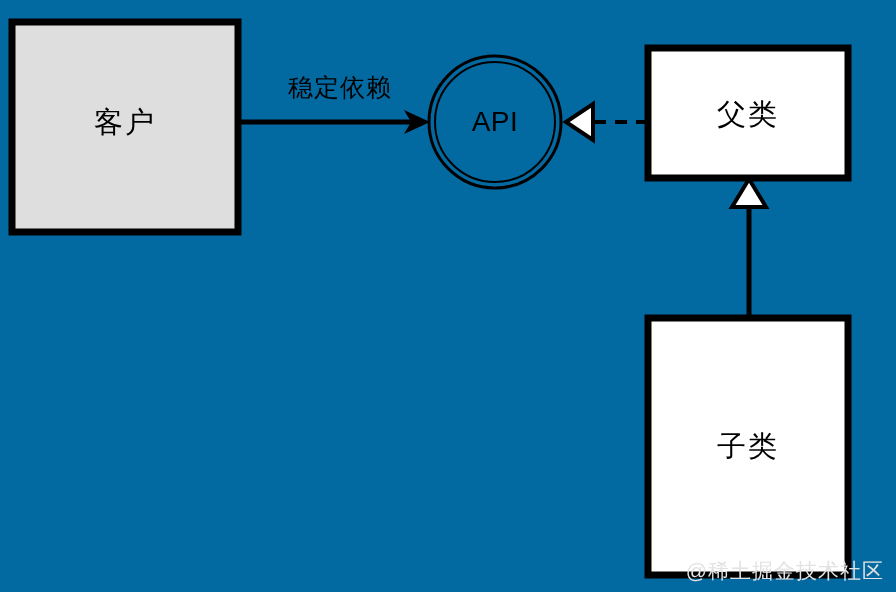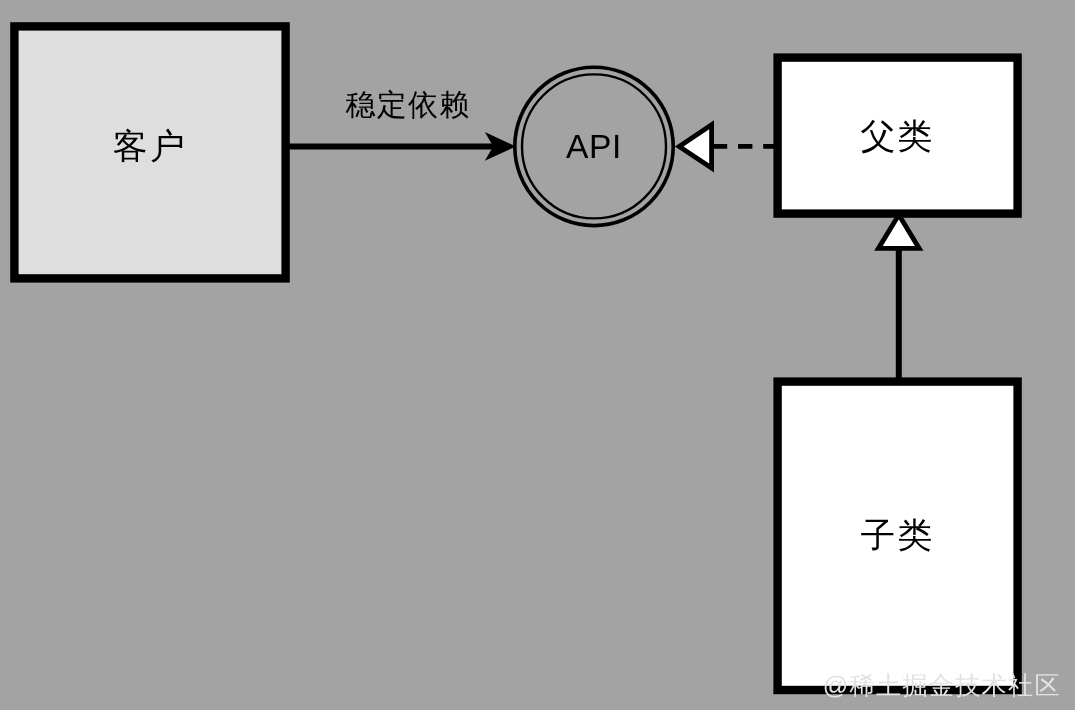--- a/index.html
+++ b/index.html
@@ -4,21 +4,21 @@
 <style>
   html, body {
     margin: 0;
     padding: 0;
     background: #ffffff;
   }
   #canvas {
     position: relative;
     width: 896px;
     height: 592px;
-    background: #a3a3a3;
+    background: #0369a1;
     overflow: hidden;
     font-family: "Liberation Sans", "DejaVu Sans", sans-serif;
   }
   #diagram-svg {
     position: absolute;
     left: 0;
     top: 0;
     width: 896px;
     height: 592px;
   }

